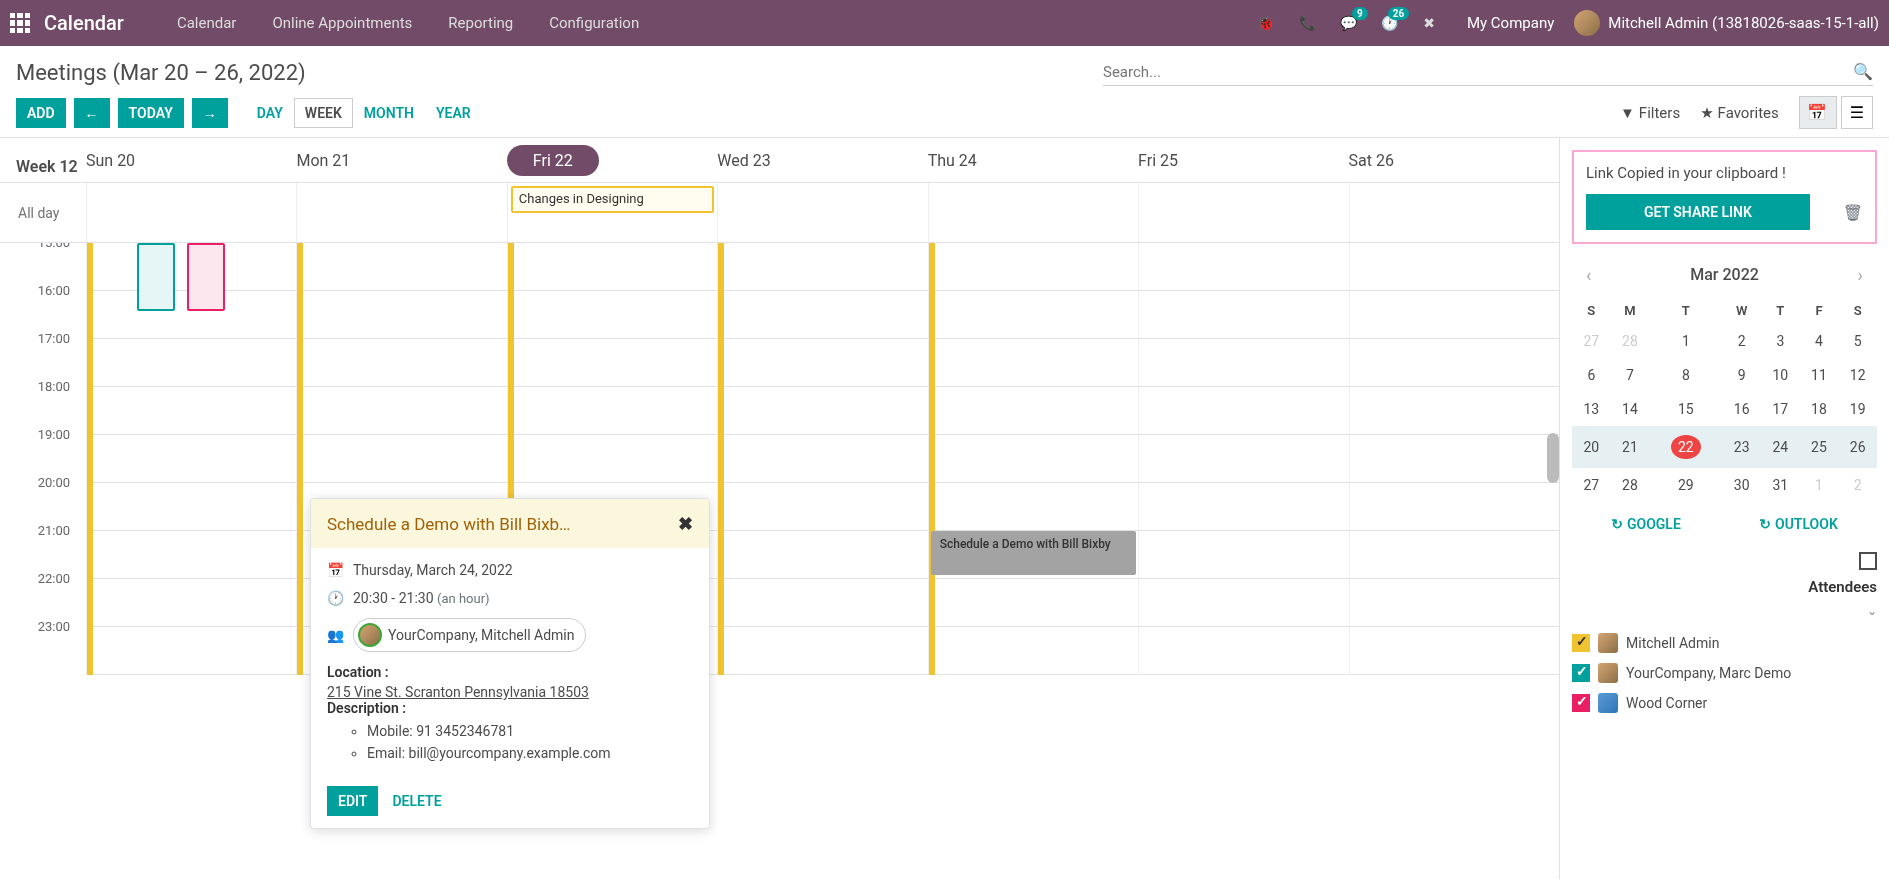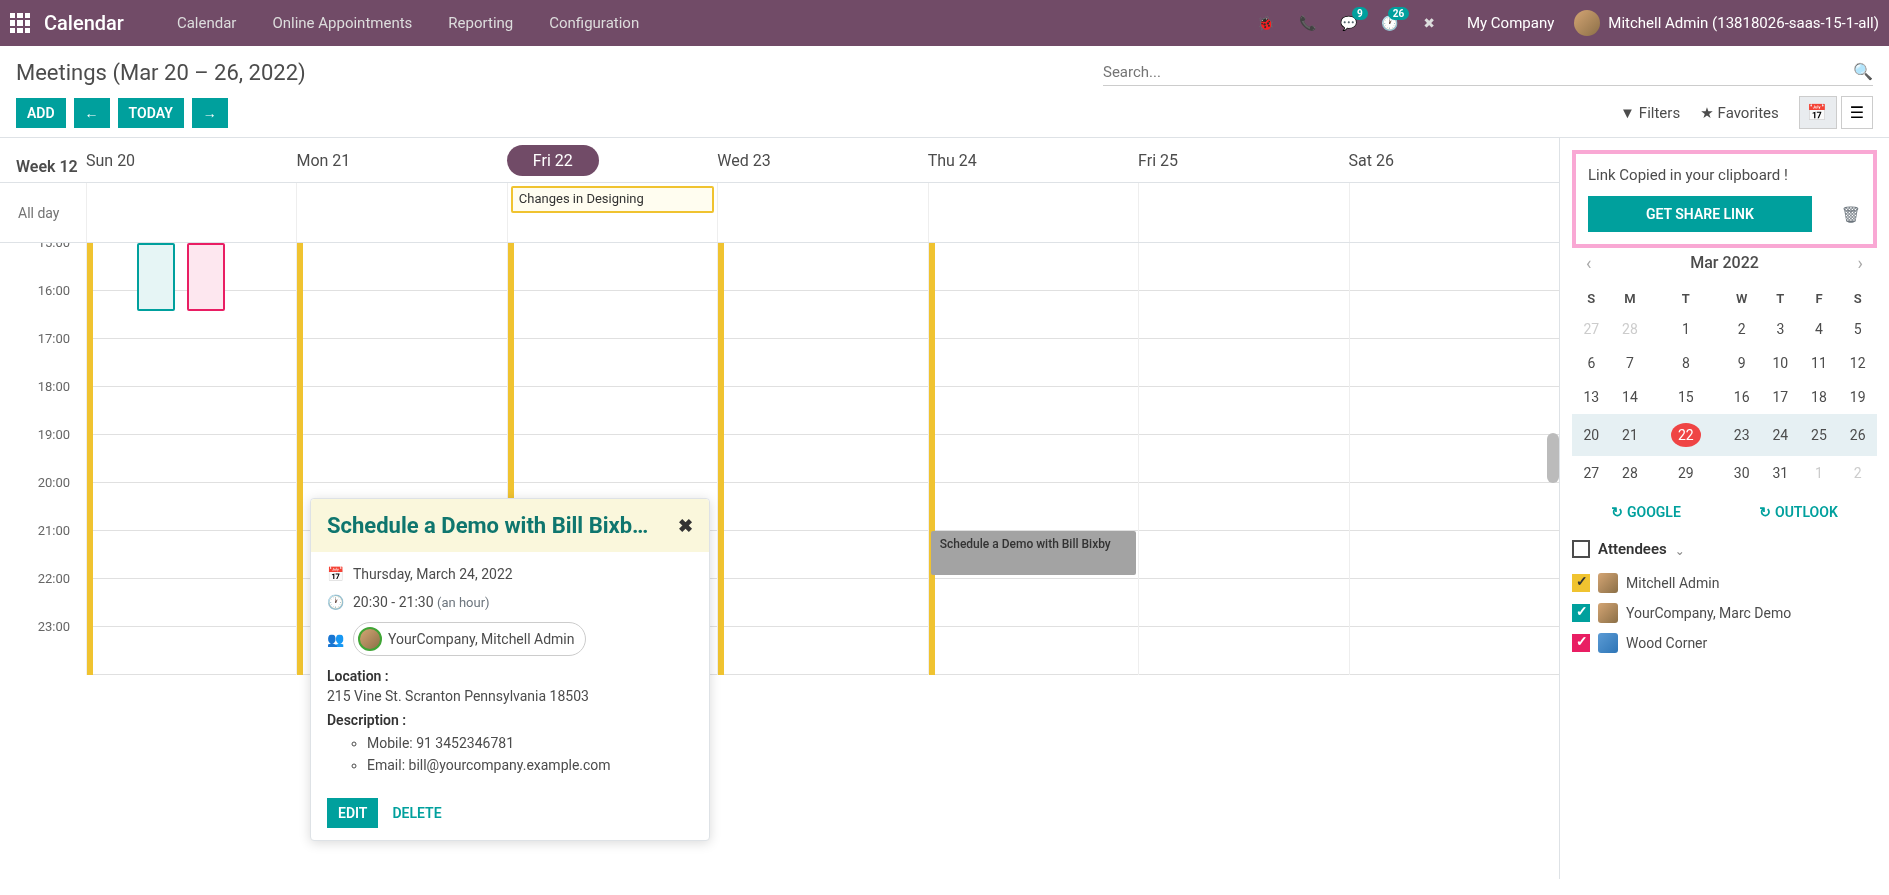--- a/index.html
+++ b/index.html
@@ -67,38 +67,38 @@
 .gutter-yellow { background: #f0c330; }
 .event { position: absolute; left: 8px; right: 4px; border: 2px solid; border-radius: 2px; padding: 4px 6px; font-size: 12px; line-height: 1.3; cursor: pointer; overflow: hidden; }
 .event-teal { border-color: #00a09d; background: #e6f5f5; }
 .event-pink { border-color: #e91e63; background: #fde7ef; }
 .event-demo { border: 3px solid #a3a3a3; background: #a3a3a3; color: #333; left: 2px; right: 2px; padding: 3px 6px; font-weight: 500; }
 .scrollbar-thumb { position: absolute; right: 0; top: 190px; width: 12px; height: 50px; background: #bbb; border-radius: 6px; }
 
 
 .popover { position: absolute; left: 310px; top: 360px; width: 400px; background: #fff; border: 1px solid #dee2e6; border-radius: 4px; box-shadow: 0 2px 12px rgba(0,0,0,.15); z-index: 50; }
 .popover-header { background: #faf7dc; padding: 14px 16px; display: flex; justify-content: space-between; align-items: center; border-radius: 4px 4px 0 0; }
-.popover-header h3 { font-size: 22px; font-weight: 700; color: #0f766e; white-space: nowrap; overflow: hidden; text-overflow: ellipsis; max-width: 340px; }
+.popover-header h3 { font-size: 17px; font-weight: 400; color: #a16207; white-space: nowrap; overflow: hidden; text-overflow: ellipsis; max-width: 340px; }
 .popover-close { font-size: 18px; font-weight: bold; cursor: pointer; color: #333; }
 .popover-body { padding: 14px 16px 0; font-size: 14px; color: #4c4c4c; max-height: 280px; overflow: hidden; }
 .pv-row { display: flex; align-items: center; gap: 10px; margin-bottom: 12px; }
 .pv-icon { color: #6c757d; width: 16px; text-align: center; }
 .pv-time-sub { color: #6c757d; font-size: 13px; }
 .pv-attendees { border: 1px solid #ccc; border-radius: 18px; padding: 4px 10px 4px 4px; display: flex; align-items: center; gap: 6px; }
 .pv-att-avatar { width: 24px; height: 24px; border-radius: 50%; background: linear-gradient(135deg, #d4a574, #8b6f47); border: 2px solid #3fa535; }
 .pv-label { font-weight: 600; color: #333; margin-bottom: 4px; }
-.pv-text { margin-bottom: 8px; }
+.pv-text { margin-bottom: 0; text-decoration: underline; }
 .pv-list { list-style: circle; padding-left: 40px; margin-bottom: 10px; }
 .pv-list li { padding: 3px 0; }
 .popover-footer { padding: 12px 16px; display: flex; gap: 14px; align-items: center; }
 .btn-link { color: #00a09d; font-weight: 600; background: none; border: none; cursor: pointer; font-size: 14px; }
 
 
 .sidebar { width: 330px; border-left: 1px solid #dee2e6; padding: 12px; overflow-y: auto; }
-.share-box { border: 4px solid #f9a8d4; padding: 12px; }
+.share-box { border: 2px solid #f9a8d4; padding: 12px; margin-bottom: 16px; }
 .share-msg { font-size: 15px; color: #4c4c4c; margin-bottom: 12px; }
 .share-row { display: flex; align-items: center; justify-content: space-between; }
 .share-btn { background: #00a09d; color: #fff; border: none; padding: 10px 58px; font-size: 14px; font-weight: 600; cursor: pointer; }
 .trash-ico { color: #6c757d; cursor: pointer; font-size: 16px; }
 
 
 .minical { }
 .minical-head { display: flex; align-items: center; justify-content: space-between; padding: 4px 8px; margin-bottom: 8px; }
 .minical-head .nav { color: #aaa; font-size: 18px; cursor: pointer; padding: 0 6px; }
 .minical-head .title { font-size: 16px; font-weight: 500; color: #4c4c4c; }
@@ -106,21 +106,21 @@
 .minical-table th { font-size: 13px; font-weight: 600; color: #4c4c4c; padding: 6px 0; text-align: center; }
 .minical-table td { font-size: 14px; color: #4c4c4c; padding: 9px 0; text-align: center; cursor: pointer; }
 .minical-table td.other { color: #ccc; }
 .minical-table td.today span { background: #ef4444; color: #fff; border-radius: 50%; padding: 4px 7px; display: inline-block; min-width: 24px; }
 .minical-table tr.highlight td { background: #e6f0f3; }
 .sync-row { display: flex; justify-content: space-around; margin-top: 14px; }
 .sync-btn { color: #00a09d; font-weight: 600; font-size: 14px; background: none; border: none; cursor: pointer; display: inline-flex; align-items: center; gap: 4px; }
 
 
 .attendees { margin-top: 20px; }
-.attendees-head { display: flex; align-items: flex-end; gap: 8px; margin-bottom: 10px; }
+.attendees-head { display: flex; align-items: flex-end; gap: 8px; margin-bottom: 10px; flex-direction: column; }
 .check-box { width: 18px; height: 18px; border: 2px solid #4c4c4c; display: inline-block; cursor: pointer; }
 .check-box.checked { background: #f0c330; border-color: #f0c330; position: relative; }
 .check-box.checked::after { content: '✓'; position: absolute; top: -3px; left: 2px; color: #333; font-size: 14px; font-weight: bold; }
 .check-box.checked-teal { background: #00a09d; border-color: #00a09d; }
 .check-box.checked-teal::after { color: #fff; }
 .check-box.checked-pink { background: #e91e63; border-color: #e91e63; }
 .check-box.checked-pink::after { color: #fff; }
 .attendees-title { font-weight: 600; color: #333; font-size: 15px; }
 .att-item { display: flex; align-items: center; gap: 8px; padding: 5px 0; }
 .att-avatar { width: 20px; height: 20px; border-radius: 3px; background: linear-gradient(135deg, #d4a574, #8b6f47); }
@@ -168,20 +168,26 @@
       <input type="text" placeholder="Search..." style="">
       <span class="search-ico">🔍</span>
     </div>
   </div>
   <div class="cp-row2">
     <div class="cp-left">
       <button class="btn btn-teal">ADD</button>
       <button class="btn btn-teal">←</button>
       <button class="btn btn-teal">TODAY</button>
       <button class="btn btn-teal">→</button>
+      <div class="scale-btns">
+        <button class="scale-btn">DAY</button>
+        <button class="scale-btn active">WEEK</button>
+        <button class="scale-btn">MONTH</button>
+        <button class="scale-btn">YEAR</button>
+      </div>
     </div>
     <div class="cp-right">
       <span class="filter-item">▼ <span>Filters</span></span>
       <span class="filter-item">★ <span>Favorites</span></span>
       <div class="view-toggle">
         <div class="vt active">📅</div>
         <div class="vt">☰</div>
       </div>
     </div>
   </div>

